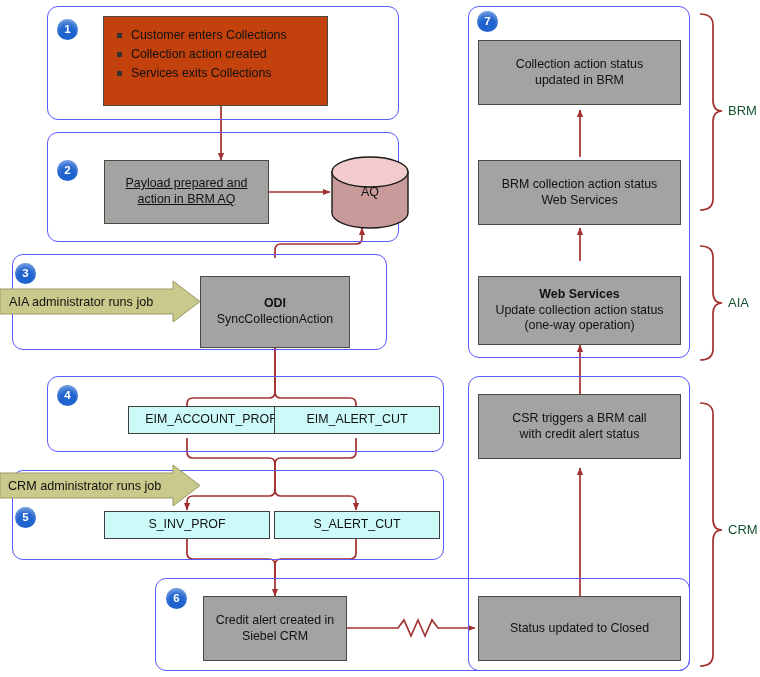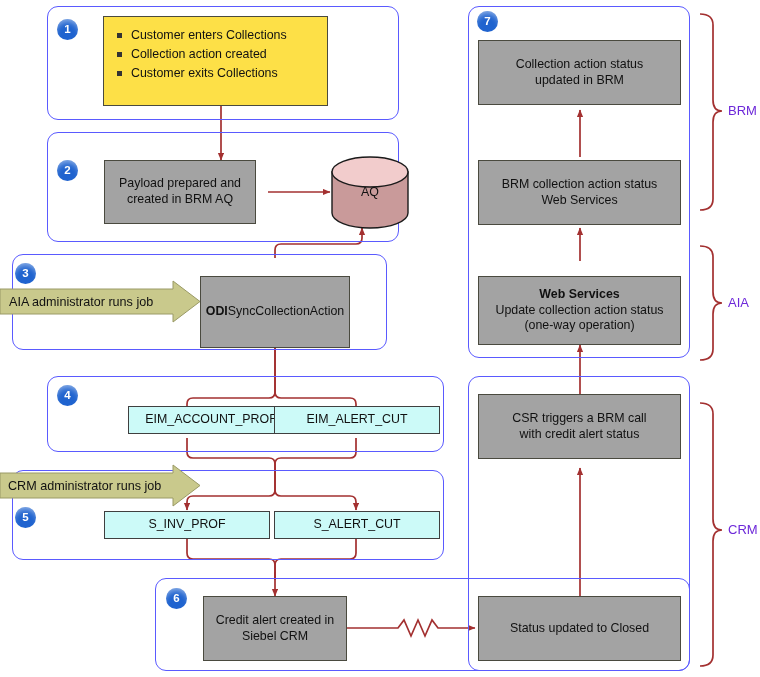--- a/index.html
+++ b/index.html
@@ -13,28 +13,28 @@
          background:#1f63cf;color:#ffffff;font-size:11.5px;font-weight:bold;
          display:flex;align-items:center;justify-content:center;line-height:1;
          box-shadow:inset 0 5px 6px -3px rgba(255,255,255,.55);}
   .node{position:absolute;box-sizing:border-box;border:1.4px solid #4a4a3f;
         display:flex;align-items:center;justify-content:center;text-align:center;
         font-size:12.4px;color:#111111;line-height:1.28;padding:2px 4px;}
   .yellow{background:#a3a3a3;}
   .cyan{background:#ccfaf8;border-color:#3f3f3f;}
   .node .ttl{font-weight:bold;display:block;}
   .bullets{position:absolute;box-sizing:border-box;border:1.4px solid #4a4a3f;
-           background:#fde047;padding:9px 10px 9px 12px;font-size:12.4px;color:#111;}
+           background:#c2410c;padding:9px 10px 9px 12px;font-size:12.4px;color:#111;}
   .bullets ul{margin:0;padding:0;list-style:none;}
   .bullets li{position:relative;padding-left:15px;line-height:1.52;white-space:nowrap;}
   .bullets li:before{content:"";position:absolute;left:1px;top:7px;width:5px;height:5px;background:#333;}
   .blockarrow{position:absolute;font-size:12.6px;color:#111;display:flex;align-items:center;
               padding-left:9px;box-sizing:border-box;}
   .blockarrow .txt{position:relative;z-index:2;white-space:nowrap;}
-  .brlabel{position:absolute;font-size:13px;color:#6d28d9;}
+  .brlabel{position:absolute;font-size:13px;color:#14532d;}
   .cyl{position:absolute;}
 </style>
 </head>
 <body>
 
 <div id="canvas">
 
   <svg class="layer" aria-hidden="true">
     <defs>
       <marker id="ah" markerWidth="9" markerHeight="9" refX="7.2" refY="3.2" orient="auto" markerUnits="userSpaceOnUse">
@@ -93,46 +93,46 @@
   <div class="badge" style="left:15px;top:263px;">3</div>
   <div class="badge" style="left:57px;top:385px;">4</div>
   <div class="badge" style="left:15px;top:507px;">5</div>
   <div class="badge" style="left:166px;top:588px;">6</div>
   <div class="badge" style="left:477px;top:11px;">7</div>
 
   <div class="bullets" style="left:103px;top:16px;width:225px;height:90px;">
     <ul>
       <li>Customer enters Collections</li>
       <li>Collection action created</li>
-      <li>Customer exits Collections</li>
+      <li>Services exits Collections</li>
     </ul>
   </div>
 
-  <div class="node yellow" style="left:104px;top:160px;width:152px;height:64px;">
+  <div class="node yellow" style="left:104px;top:160px;width:165px;height:64px;text-decoration:underline;">
     <span>
       <span>Payload prepared and</span><br>
-      <span>created in BRM AQ</span>
+      <span>action in BRM AQ</span>
     </span>
   </div>
 
   <svg class="cyl" style="left:330px;top:155px;width:80px;height:75px;" viewBox="0 0 80 75">
     <path d="M2,17 L2,58 A38,15 0 0 0 78,58 L78,17 Z" fill="#c99a9a" stroke="#1a1a1a" stroke-width="1.4"></path>
     <ellipse cx="40" cy="17" rx="38" ry="15" fill="#f2cccc" stroke="#1a1a1a" stroke-width="1.4"></ellipse>
   </svg>
   <div style="position:absolute;left:330px;top:185px;width:80px;text-align:center;font-size:12.4px;color:#111;">AQ</div>
 
   <svg class="layer" style="left:0;top:0;" aria-hidden="true">
     <path d="M0,289 L173,289 L173,281 L200,301.5 L173,322 L173,314 L0,314 Z" fill="#c9c98c" stroke="#9a9a66" stroke-width="1"></path>
     <path d="M0,473 L173,473 L173,465 L200,485.5 L173,506 L173,498 L0,498 Z" fill="#c9c98c" stroke="#9a9a66" stroke-width="1"></path>
   </svg>
   <div class="blockarrow" style="left:0px;top:289px;width:180px;height:25px;">
     <span class="txt">AIA administrator runs job</span>
   </div>
 
-  <div class="node yellow" style="left:200px;top:276px;width:150px;height:72px;">
+  <div class="node yellow" style="left:200px;top:276px;width:150px;height:72px;flex-direction:column;">
     <span class="ttl">ODI</span>
     <span>SyncCollectionAction</span>
   </div>
 
   <div class="node cyan" style="left:104px;top:406px;width:166px;height:28px;margin-left:24px;">EIM_ACCOUNT_PROF</div>
   <div class="node cyan" style="left:274px;top:406px;width:166px;height:28px;">EIM_ALERT_CUT</div>
 
   <div class="blockarrow" style="left:0px;top:473px;width:180px;height:25px;padding-left:8px;">
     <span class="txt">CRM administrator runs job</span>
   </div>

